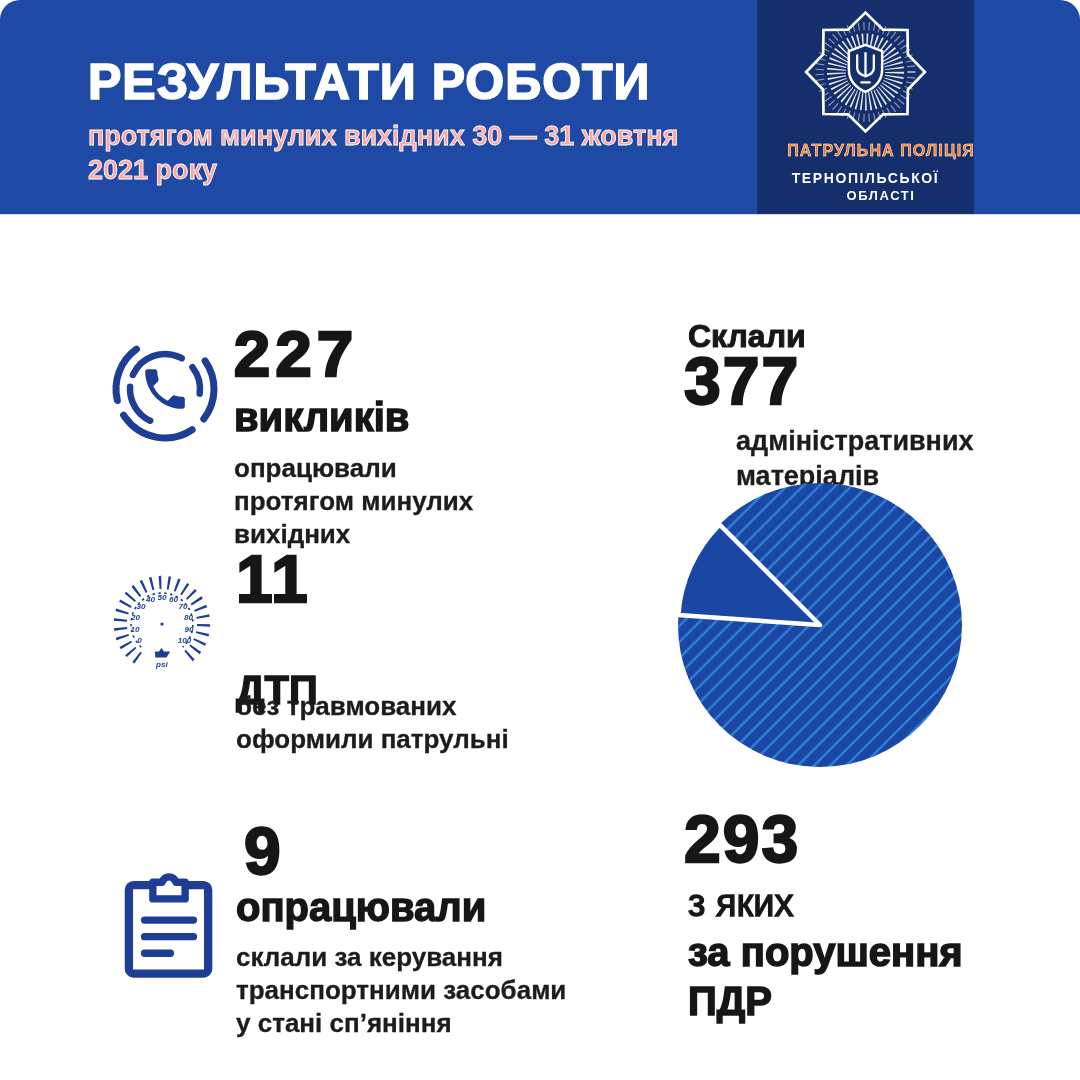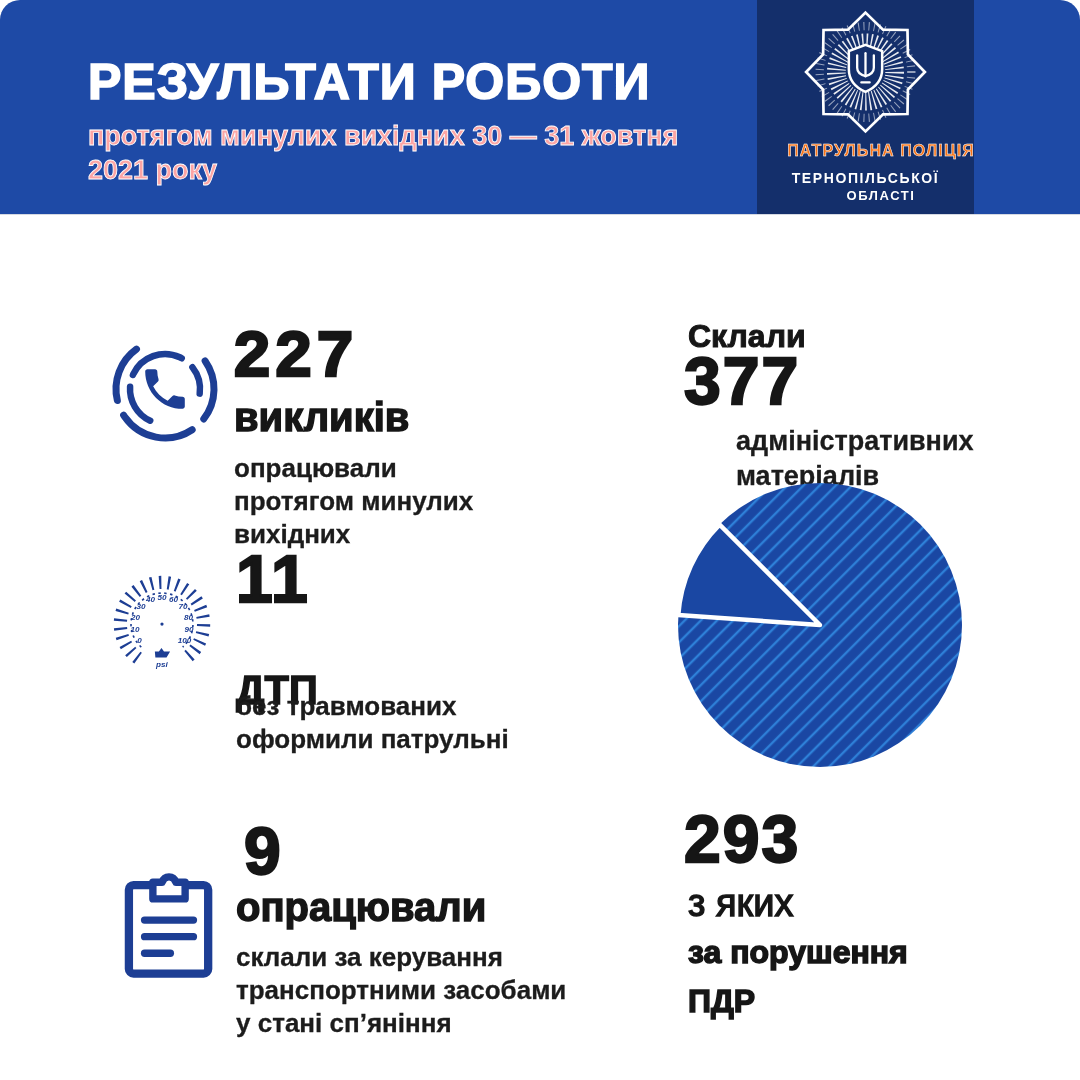--- a/index.html
+++ b/index.html
@@ -66,21 +66,21 @@
   .lead-label {
     position:absolute; left:688px; top:318px;
     font-size:32px; font-weight:800; -webkit-text-stroke:1px #161616;
   }
   .violat-line1 {
     position:absolute; left:688px; top:882px;
     font-size:38px; font-weight:400; -webkit-text-stroke:1.4px #161616;
   }
   .violat-line2 {
     position:absolute; left:688px; top:928px;
-    font-size:32px; line-height:49px; font-weight:800;
+    font-size:40px; line-height:49px; font-weight:800;
     -webkit-text-stroke:1.5px #161616; white-space:pre-line;
   }
   .pie-wrap { position:absolute; left:676px; top:481px; }
 </style>
 </head>
 <body>
 
 <div class="canvas">
 
   <div class="header">

